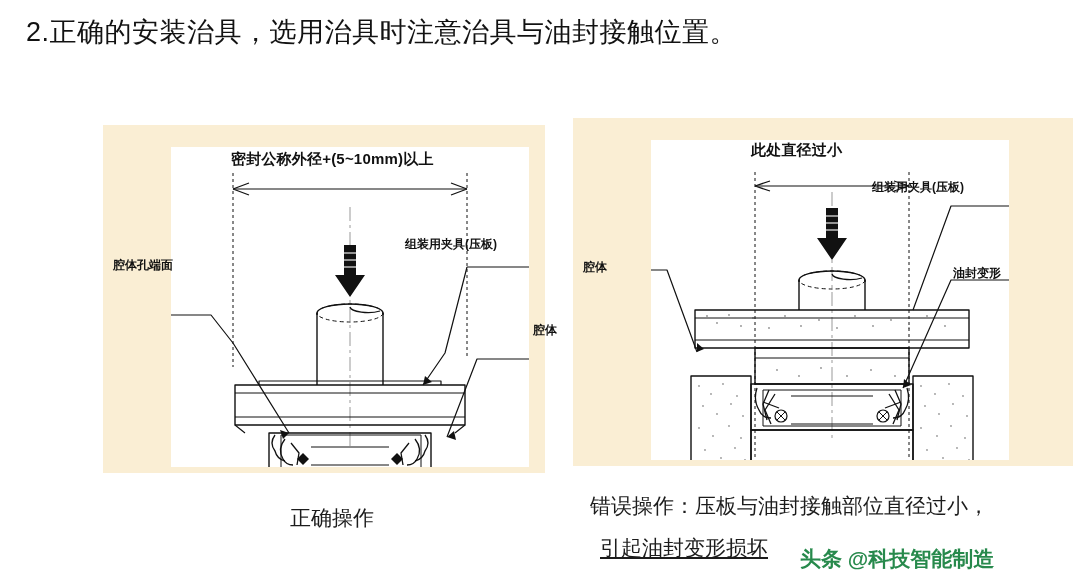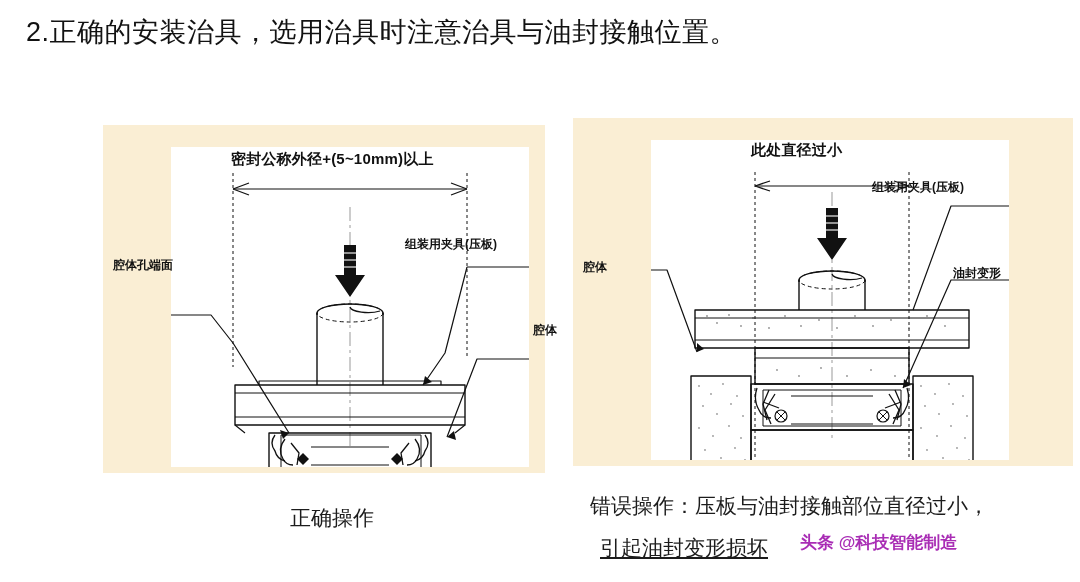--- a/index.html
+++ b/index.html
@@ -76,24 +76,24 @@
     line-height: 30px;
     margin-left: 28px;
   }
   #caption-left  { left: 262px; top: 503px; }
   #caption-right { left: 562px; top: 491px; }
   #caption-right-2 { left: 572px; top: 533px; text-decoration: underline; }
 
   #watermark {
     position: absolute;
     left: 800px;
-    top: 531px;
-    font-size: 17px;
+    top: 545px;
+    font-size: 21px;
     font-weight: 700;
-    color: #a21caf;
+    color: #15803d;
     white-space: nowrap;
     opacity: 0.92;
   }
 </style>
 </head>
 <body>
 
 <div id="heading">2.正确的安装治具，选用治具时注意治具与油封接触位置。</div>
 
 <div class="panel" id="panel-left">

